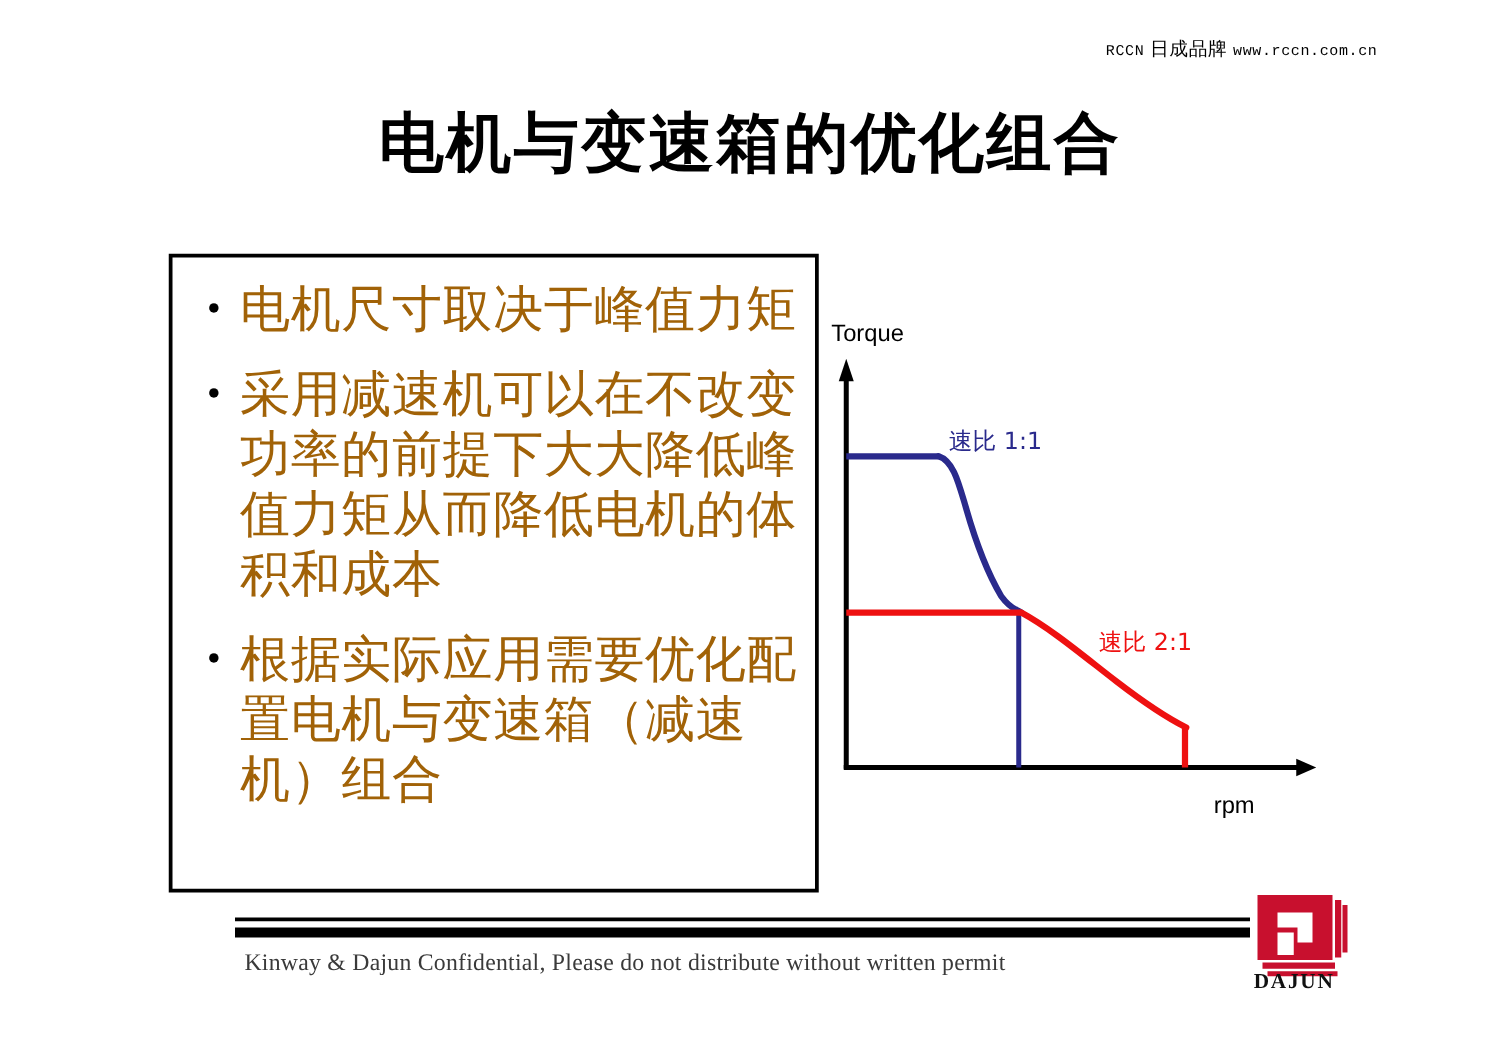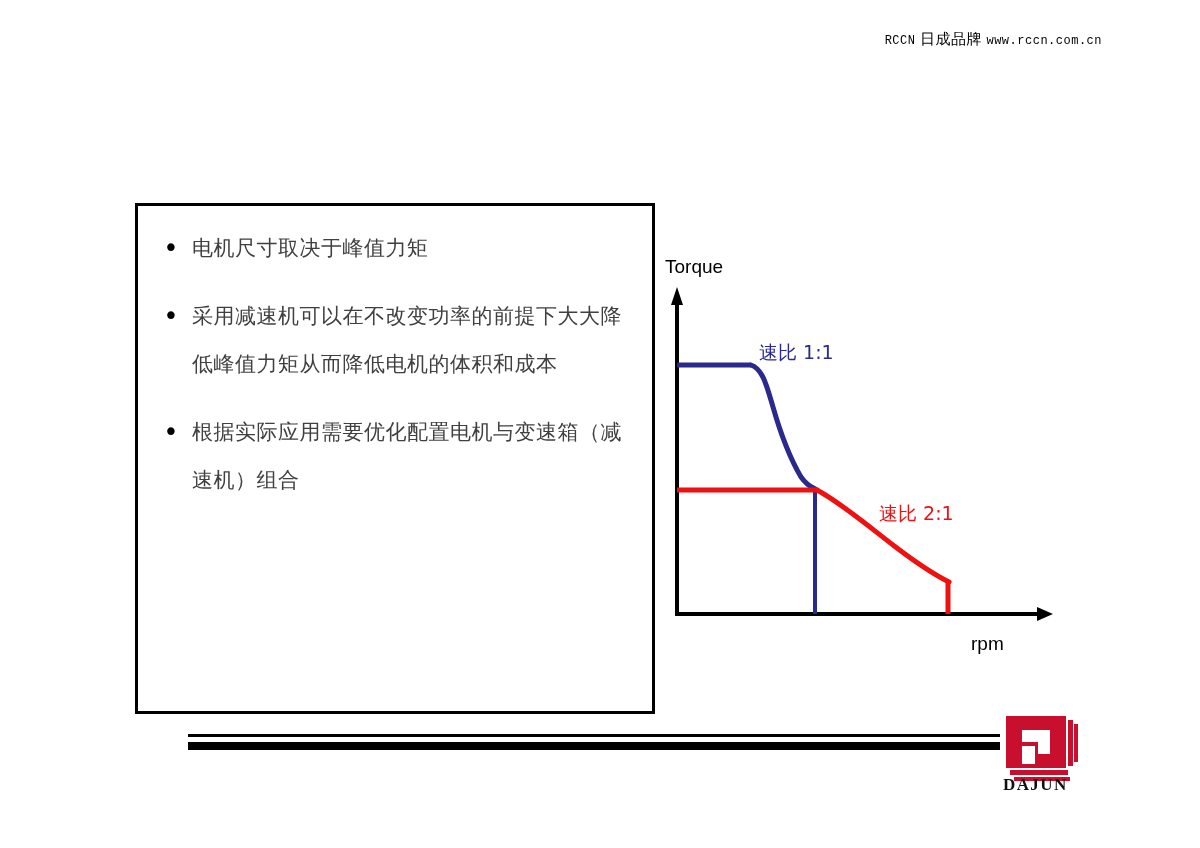--- a/index.html
+++ b/index.html
@@ -77,24 +77,24 @@
     width: 42px;
     text-align: center;
     font-family: "DejaVu Sans", sans-serif;
     font-size: 26px;
     line-height: 48px;
     color: #000000;
   }
   .bullet-text {
     flex: 1 1 auto;
     font-family: "DejaVu Sans", sans-serif;
-    font-size: 21px;
+    font-size: 40px;
     line-height: 48px;
     letter-spacing: 0.5px;
-    color: #404040;
+    color: #a16207;
   }
 
   
   .chart-wrap {
     position: absolute;
     left: 641px;
     top: 245px;
     width: 440px;
     height: 425px;
   }
@@ -165,20 +165,21 @@
 <body>
 
 <div id="slide">
 
   <div class="header-brand">
     <span class="latin">RCCN</span>
     <span class="cjk">日成品牌</span>
     <span class="latin">www.rccn.com.cn</span>
   </div>
 
+  <div class="slide-title">电机与变速箱的优化组合</div>
 
   <div class="bullet-box">
     <div class="bullet-list">
 
       <div class="bullet-item">
         <span class="bullet-marker">•</span>
         <span class="bullet-text">电机尺寸取决于峰值力矩</span>
       </div>
 
       <div class="bullet-item">
@@ -239,20 +240,21 @@
       <text class="series-label-red" x="238" y="275">速比 2:1</text>
 
       <text class="axis-title" x="330" y="405">rpm</text>
 
     </svg>
   </div>
 
   <div class="footer-rule-thin"></div>
   <div class="footer-rule-thick"></div>
 
+  <div class="footer-text">Kinway &amp; Dajun Confidential, Please do not distribute without written permit</div>
 
   <div class="logo">
     <svg width="96" height="80" viewBox="0 0 96 80" xmlns="http://www.w3.org/2000/svg">
       <g>
 
         <rect x="14" y="4" width="60" height="52" fill="#c8102e"></rect>
         <rect x="76" y="8" width="5" height="46" fill="#c8102e"></rect>
         <rect x="18" y="58" width="58" height="5" fill="#c8102e"></rect>
         <rect x="82" y="12" width="4" height="38" fill="#c8102e"></rect>
         <rect x="22" y="65" width="56" height="4" fill="#c8102e"></rect>

